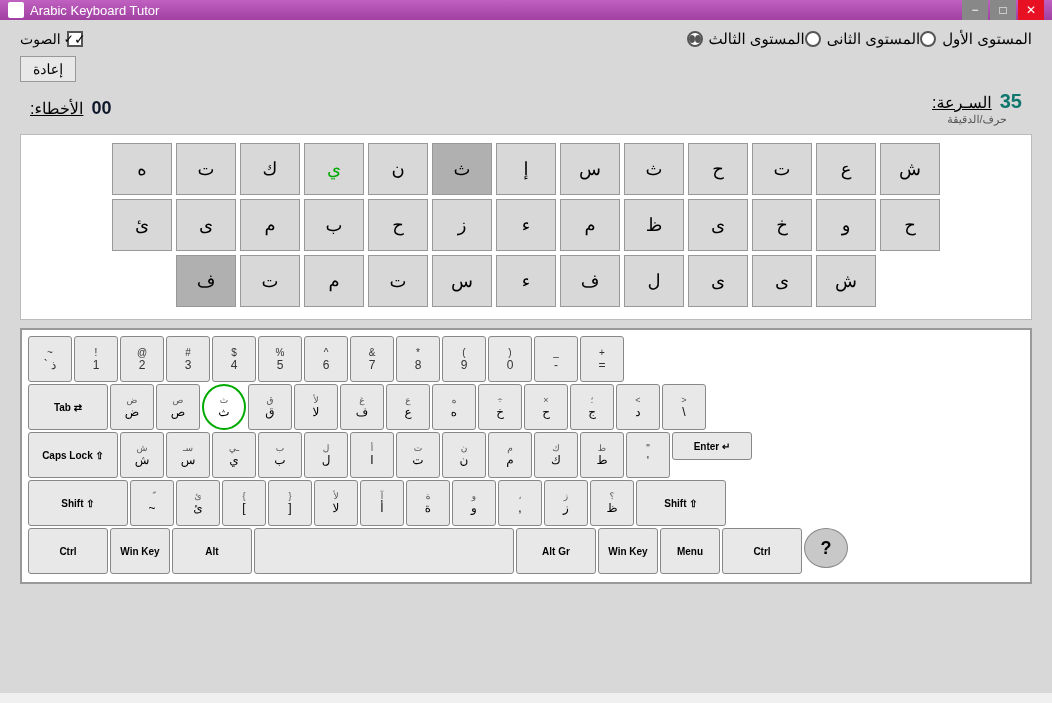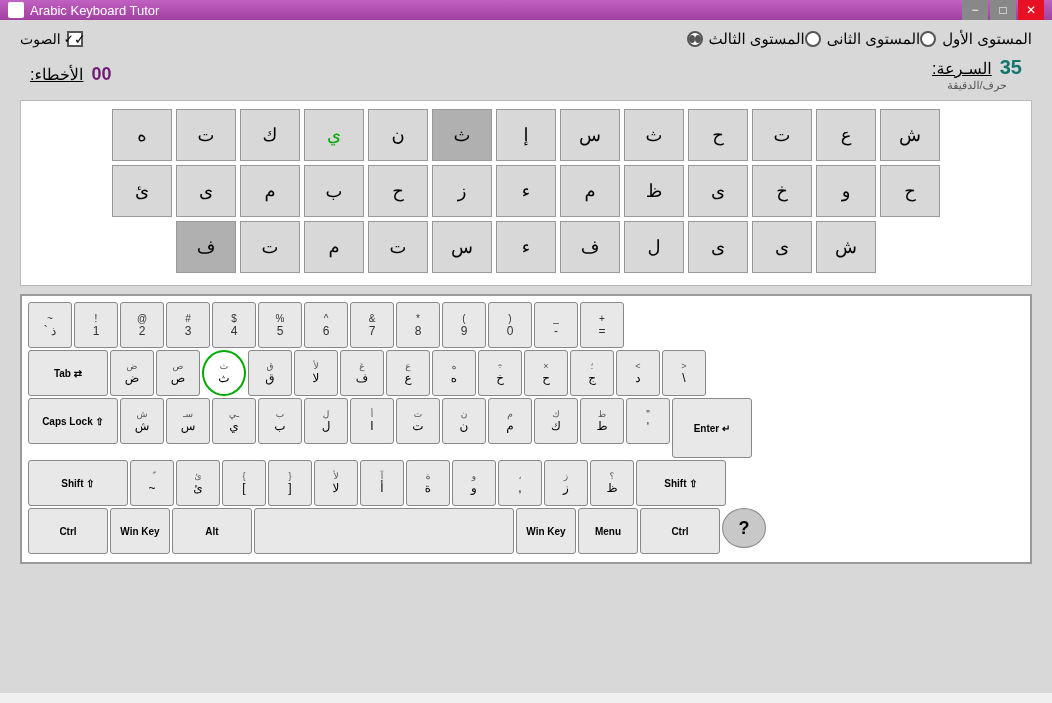--- a/index.html
+++ b/index.html
@@ -97,21 +97,21 @@
       padding: 0 10px;
     }
     .stat-item {
       display: flex;
       align-items: baseline;
       gap: 8px;
       direction: rtl;
       font-size: 16px;
     }
     .stat-label { font-size: 16px; text-decoration: underline; }
-    .stat-value-red { color: #701a75; font-weight: bold; font-size: 18px; }
+    .stat-value-red { color: #0f172a; font-weight: bold; font-size: 18px; }
     .stat-value-green { color: #0f766e; font-weight: bold; font-size: 20px; }
     .stat-subtext { font-size: 11px; color: #555; text-align: center; direction: rtl; }
 
     
     .kbd-display {
       background: white;
       border: 1px solid #bbb;
       padding: 8px;
       margin-bottom: 8px;
     }
@@ -163,21 +163,21 @@
       position: relative;
       padding: 2px;
     }
     .pkey .top-char { font-size: 10px; color: #333; }
     .pkey .bot-char { font-size: 12px; color: #333; }
     .pkey.wide2 { min-width: 60px; }
     .pkey.wide3 { min-width: 80px; }
     .pkey.wide4 { min-width: 90px; }
     .pkey.wide5 { min-width: 100px; }
     .pkey.backspace { min-width: 80px; }
-    .pkey.enter { min-width: 80px; height: 60px; }
+    .pkey.enter { min-width: 80px; height: 28px; }
     .pkey.space { min-width: 300px; }
     .pkey.highlighted-green {
       background: white;
       border: 2px solid #00cc00;
       border-radius: 50%;
     }
     .pkey-label { font-size: 10px; font-weight: bold; }
     .arabic-small { font-size: 12px; }
     .arabic-top { font-size: 9px; color: #555; }
   </style>
@@ -215,20 +215,23 @@
         <span>المستوى الثانى</span>
         <div class="radio-circle"></div>
       </div>
       <div class="level-option">
         <span>المستوى الأول</span>
         <div class="radio-circle"></div>
       </div>
     </div>
   </div>
 
+  <div style="margin-bottom:8px;">
+    <button class="reset-btn">إعادة</button>
+  </div>
 
   <div class="stats-row">
     <div style="text-align:right; direction:rtl;">
       <div class="stat-item">
         <span class="stat-value-red">00</span>
         <span class="stat-label">الأخطاء:</span>
       </div>
     </div>
     <div style="text-align:center; direction:rtl;">
       <div class="stat-item">
@@ -517,20 +520,23 @@
       <div class="pkey wide3">
         <span class="pkey-label">Ctrl</span>
       </div>
       <div class="pkey wide2">
         <span class="pkey-label">Win Key</span>
       </div>
       <div class="pkey wide3">
         <span class="pkey-label">Alt</span>
       </div>
       <div class="pkey space" style="min-width:260px;"></div>
+      <div class="pkey wide3">
+        <span class="pkey-label">Alt Gr</span>
+      </div>
       <div class="pkey wide2">
         <span class="pkey-label">Win Key</span>
       </div>
       <div class="pkey wide2">
         <span class="pkey-label">Menu</span>
       </div>
       <div class="pkey wide3">
         <span class="pkey-label">Ctrl</span>
       </div>
       <div class="pkey" style="border-radius:50%; width:40px; height:40px; font-size:18px; font-weight:bold; background:#c8c8c8;">?</div>

